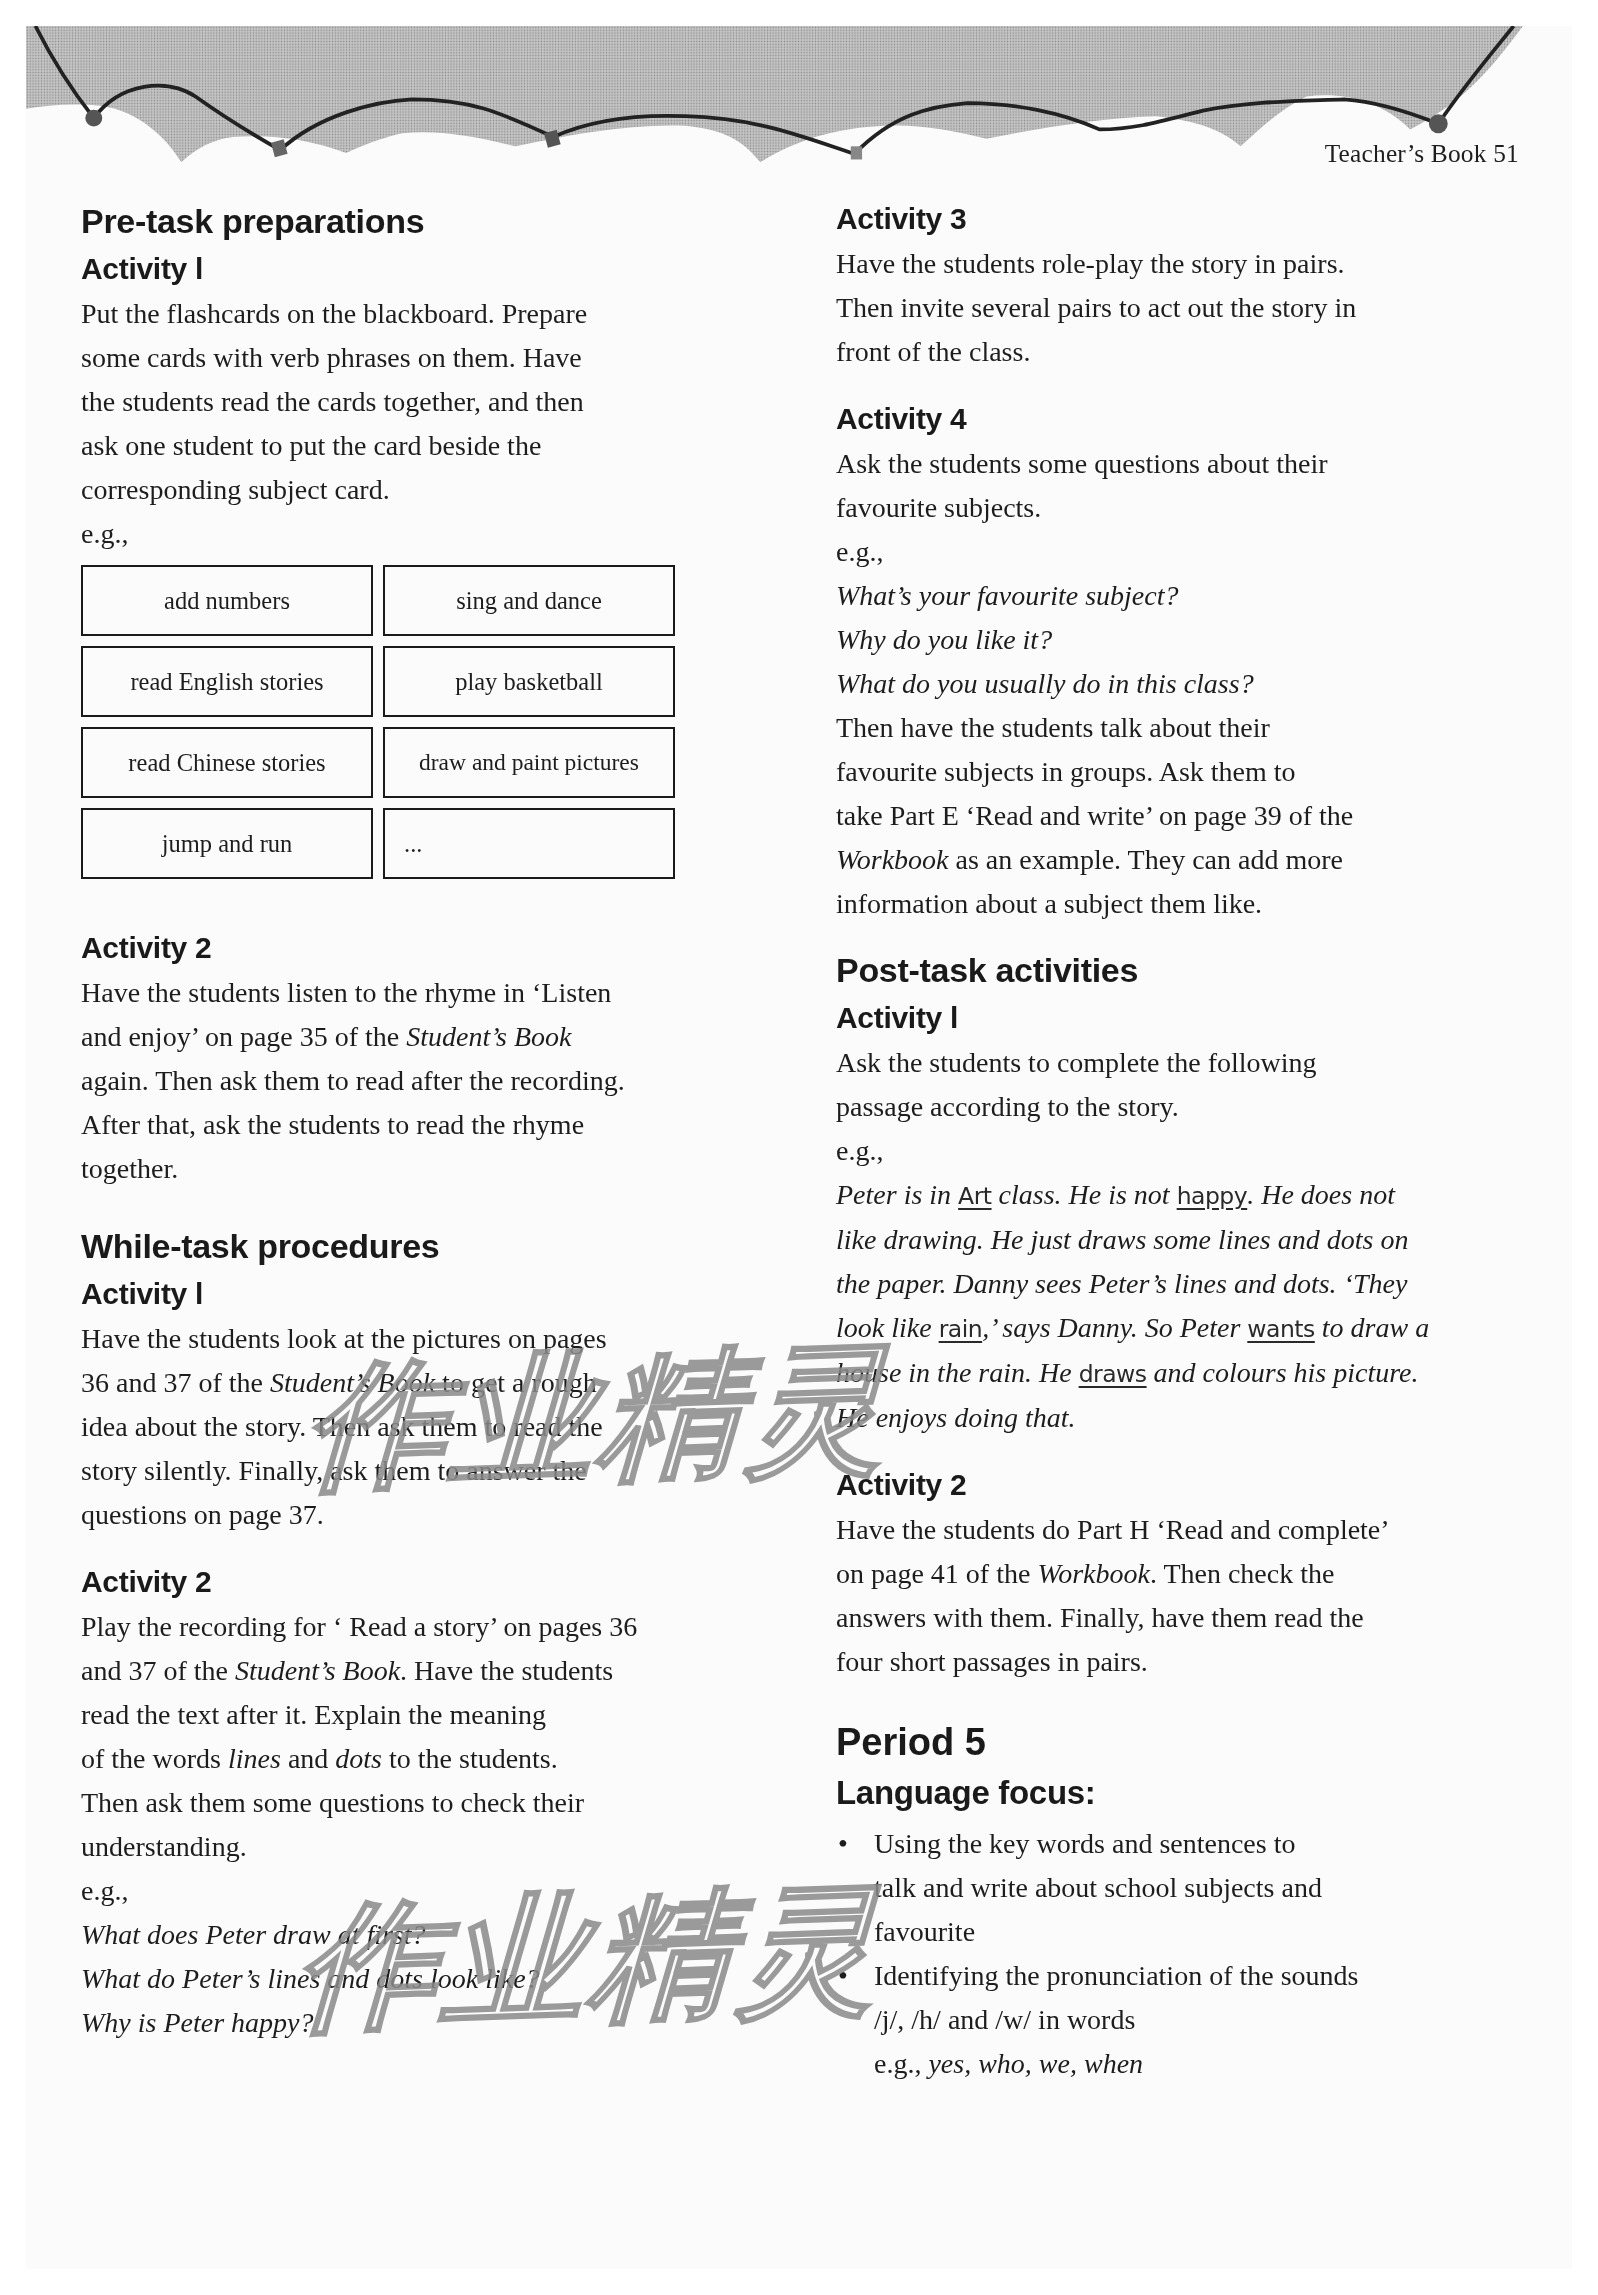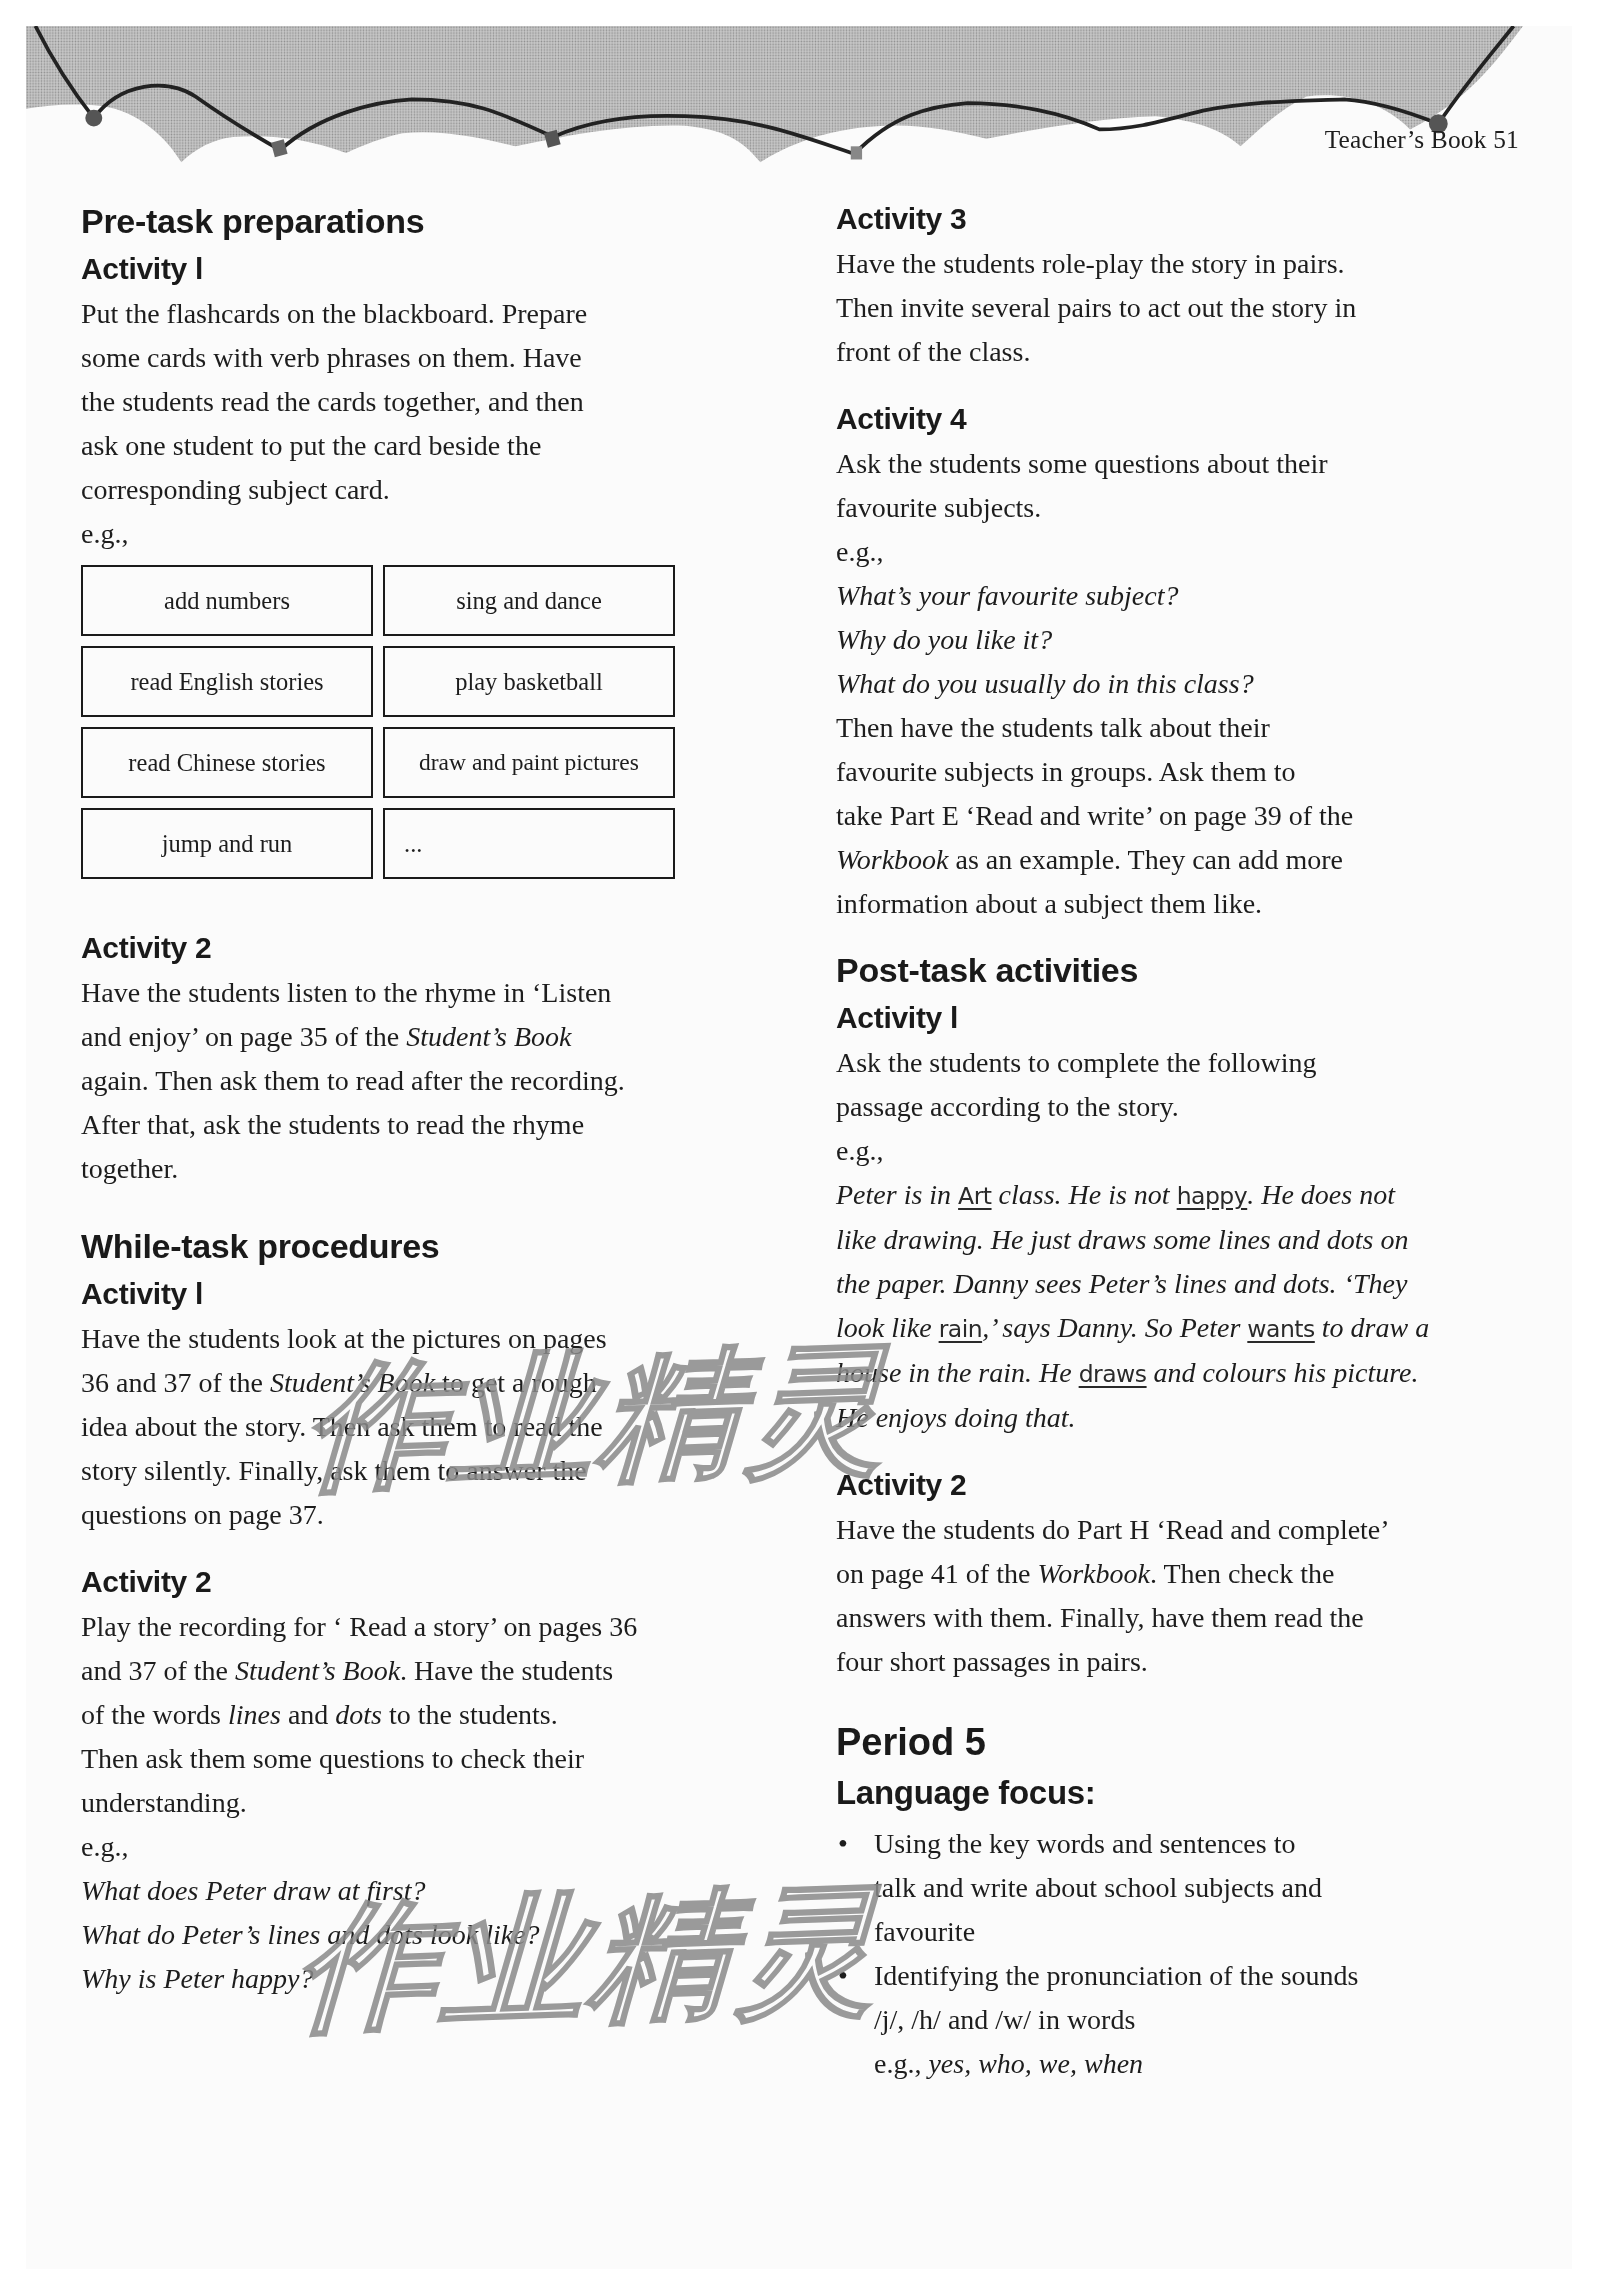--- a/index.html
+++ b/index.html
@@ -3,21 +3,21 @@
 <meta charset="utf-8">
 <style>
   html, body { margin: 0; padding: 0; background: #ffffff; }
   body { width: 1599px; height: 2296px; position: relative; overflow: hidden; }
   .sheet {
     position: absolute; left: 26px; top: 26px; width: 1546px; height: 2243px;
     background: #fbfbfb;
   }
   .banner { position: absolute; left: 26px; top: 26px; width: 1546px; height: 141px; }
   .running-head {
-    position: absolute; right: 80px; top: 125px;
+    position: absolute; right: 80px; top: 139px;
     font-family: "Liberation Serif", "DejaVu Serif", serif;
     font-size: 25.4px; color: #1e1e1e; letter-spacing: 0.2px;
   }
   .col { position: absolute; top: 198px; width: 678px; }
   .col.left { left: 81px; }
   .col.right { left: 836px; top: 195px; width: 687px; }
 
   .section-title {
     font-family: "Liberation Sans", "DejaVu Sans", sans-serif;
     font-weight: bold; font-size: 34px; color: #1a1a1a;
@@ -149,20 +149,21 @@
     <span class="line">idea about the story. Then ask them to read the</span>
     <span class="line">story silently. Finally, ask them to answer the</span>
     <span class="line">questions on page 37.</span>
   </p>
   <div class="gap-s"></div>
 
   <h3 class="act-title">Activity 2</h3>
   <p class="body">
     <span class="line">Play the recording for ‘ Read a story’ on pages 36</span>
     <span class="line"><span>and 37 of the </span><i>Student’s Book</i><span>. Have the students</span></span>
+    <span class="line">read the text after it. Explain the meaning</span>
     <span class="line"><span>of the words </span><i>lines</i><span> and </span><i>dots</i><span> to the students.</span></span>
     <span class="line">Then ask them some questions to check their</span>
     <span class="line">understanding.</span>
     <span class="line">e.g.,</span>
     <span class="line it">What does Peter draw at first?</span>
     <span class="line it">What do Peter’s lines and dots look like?</span>
     <span class="line it">Why is Peter happy?</span>
   </p>
 </div>
 

